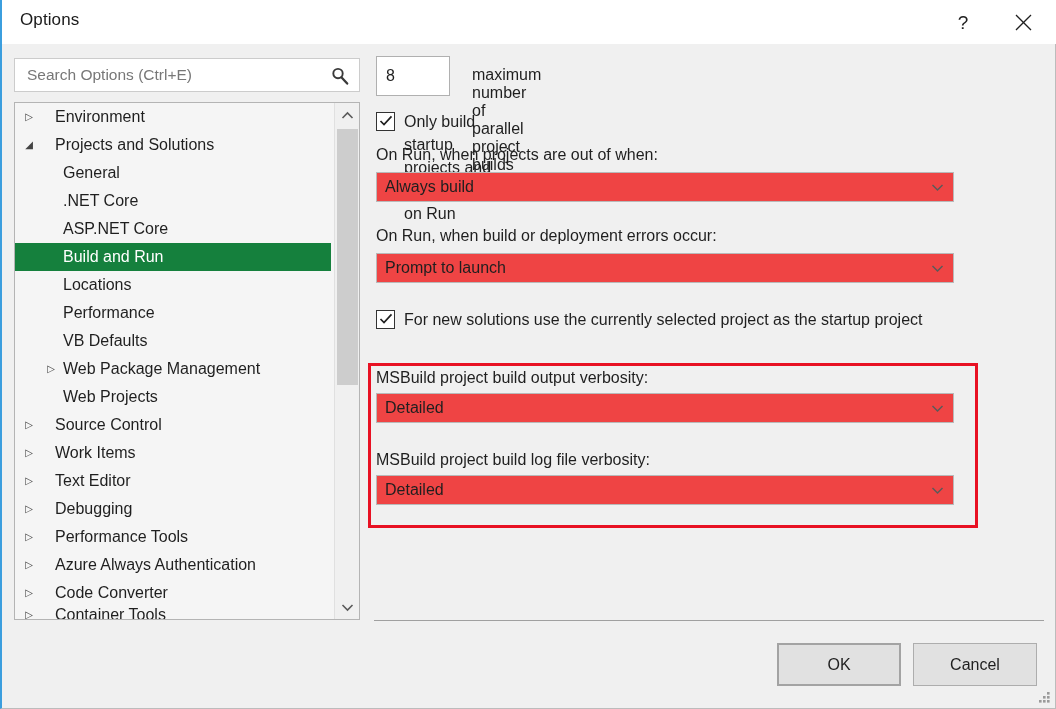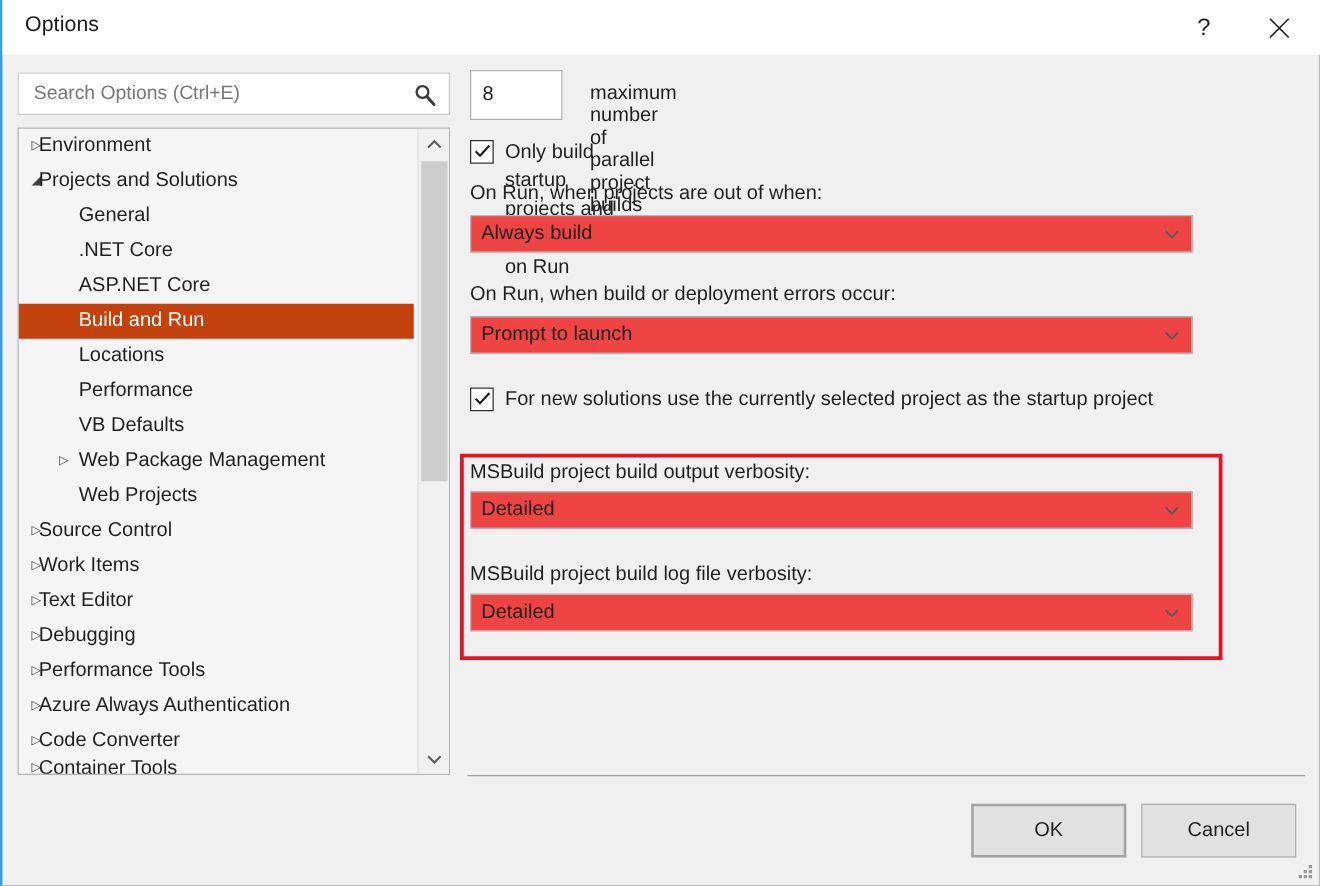--- a/index.html
+++ b/index.html
@@ -78,35 +78,35 @@
     padding: 0; margin: 0; list-style: none;
   }
   .tree-item {
     position: relative;
     height: 28px; line-height: 28px;
     font-size: 16px; color: #1f1f1f;
     white-space: nowrap;
     cursor: default;
   }
   .tree-item.selected {
-    background: #c2410c;
+    background: #15803d;
     color: #ffffff;
     width: 316px;
   }
   .tw {
     position: absolute; top: 0;
     width: 16px; text-align: center;
     font-size: 10px; color: #444444;
   }
   .tree-item.selected .tw { color: #ffffff; }
   .lbl { position: absolute; top: 0; }
 
   
   .lvl0 .tw { left: 6px; }
-  .lvl0 .lbl { left: 16px; }
+  .lvl0 .lbl { left: 40px; }
   .lvl1 .tw { left: 28px; }
   .lvl1 .lbl { left: 48px; }
 
   .clipped { height: 14px; line-height: 16px; overflow: hidden; }
 
   
   #tree-scrollbar {
     position: absolute; right: 0; top: 0;
     width: 25px; height: 516px;
     background: #f0f0f0;

